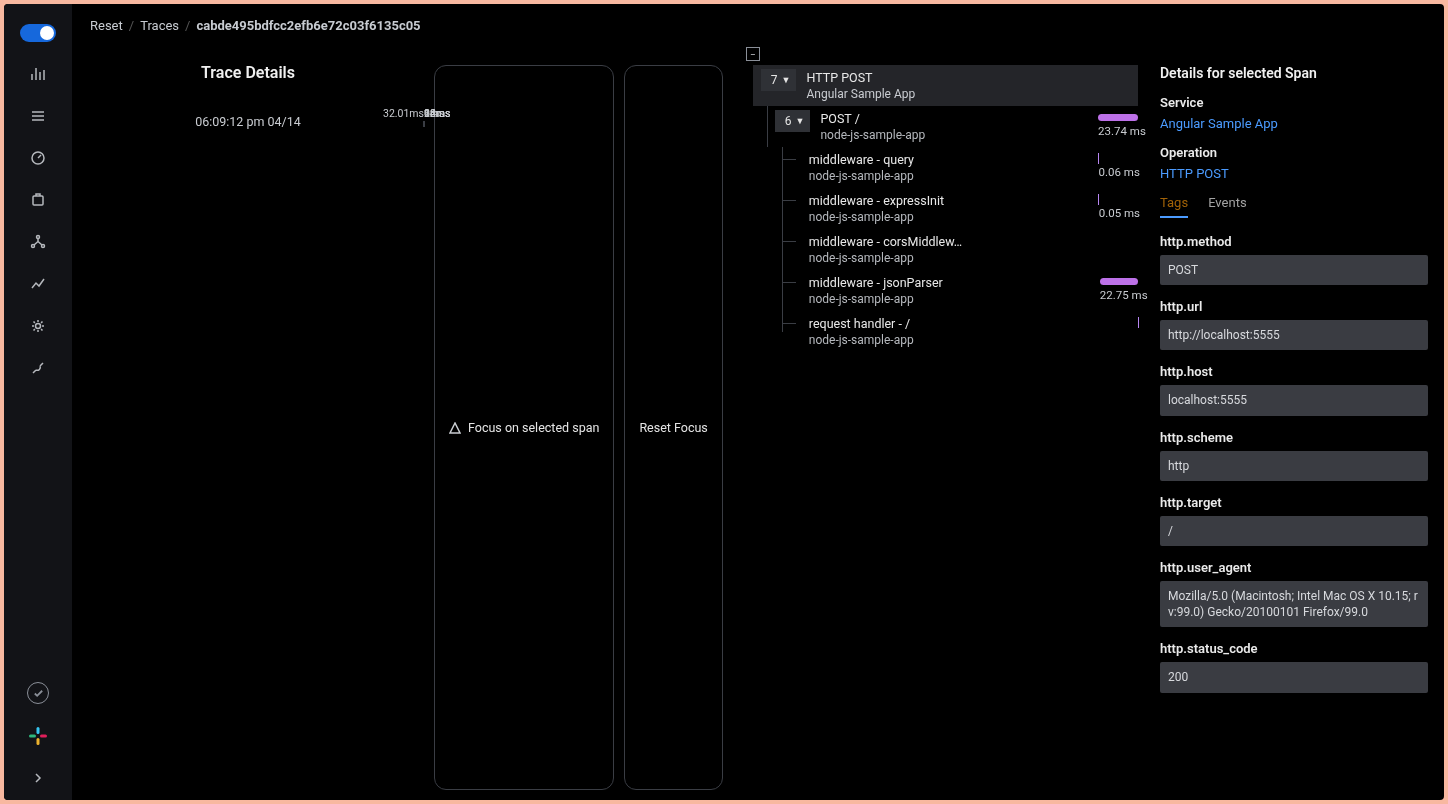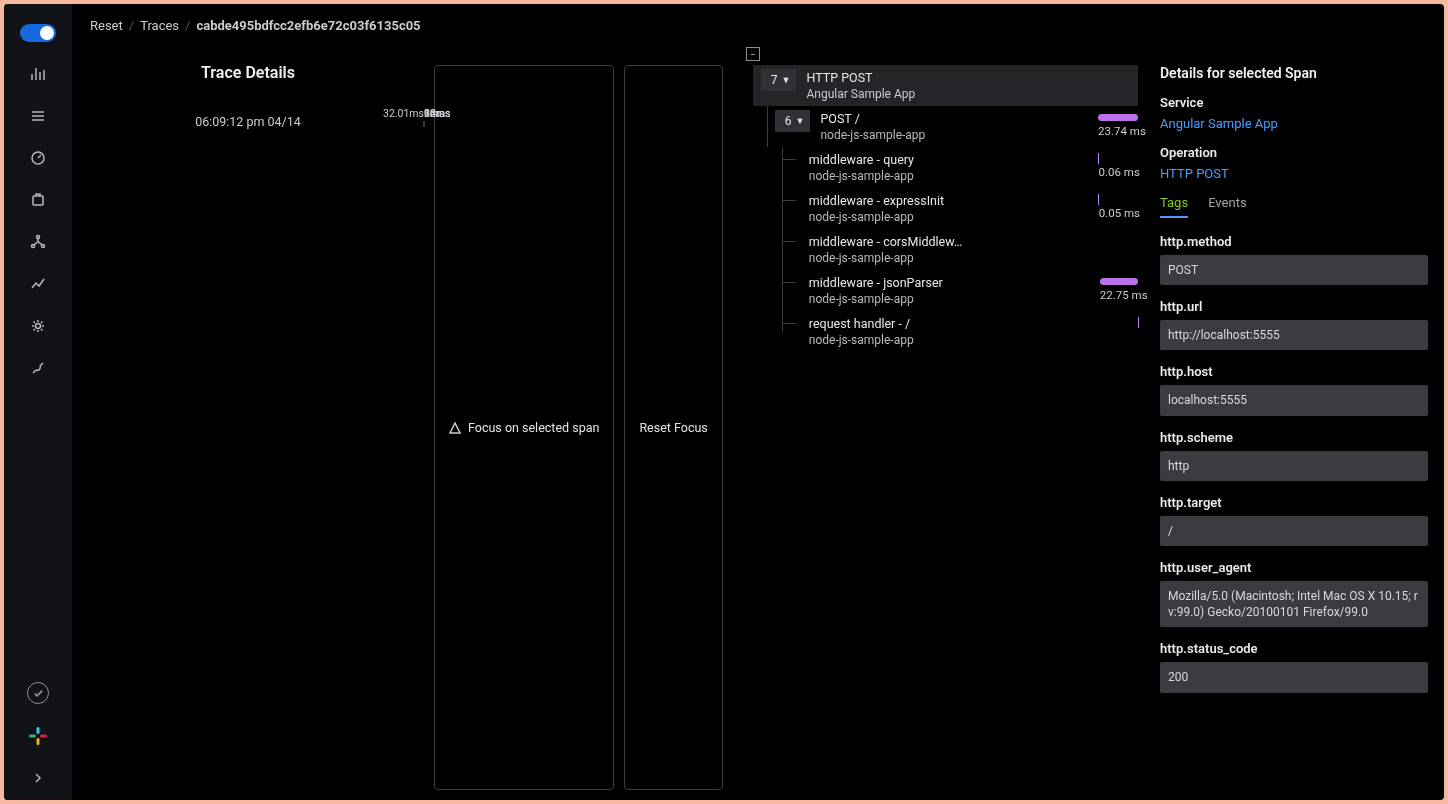--- a/index.html
+++ b/index.html
@@ -37,21 +37,21 @@
   .mini-chart { position:relative; height:36px; }
   .mini-bar { position:absolute; height:8px; border-radius:4px; }
   .ruler { position:relative; height:20px; margin-top:4px; font-size:10.5px; color:#c9ccd1;}
   .ruler .tick { position:absolute; top:0; transform:translateX(0); }
   .ruler .tick::after { content:""; position:absolute; left:0; top:14px; width:1px; height:6px; background:#3a3d44;}
   .ruler .line { position:absolute; top:14px; left:0; right:0; height:1px; background:#3a3d44;}
   .ruler .tick.end { transform:translateX(-100%); }
   .ruler .tick.end::after { left:auto; right:0; }
 
   .actions-row { display:flex; justify-content:flex-end; gap:10px; padding:18px 10px 10px 0; }
-  .btn { background:transparent; color:#e5e5e5; border:1px solid #3a3d44; border-radius:4px; font-size:12.5px; padding:7px 14px; display:flex; align-items:center; gap:7px; cursor:pointer;}
+  .btn { background:transparent; color:#e5e5e5; border:1px solid #3a3d44; border-radius:12px; font-size:12.5px; padding:7px 14px; display:flex; align-items:center; gap:7px; cursor:pointer;}
   .btn svg { width:12px; height:12px; stroke:#c9ccd1; fill:none; stroke-width:1.5;}
 
   .gantt { position:relative; flex:1; }
   .collapse-root { position:absolute; left:13px; top:0; width:14px; height:14px; border:1px solid #8a8f98; display:flex; align-items:center; justify-content:center; font-size:10px; color:#c9ccd1; cursor:pointer;}
   .rows { padding:18px 10px 0 20px; }
   .span-row { display:flex; align-items:stretch; min-height:36px; position:relative;}
   .span-row.root { background:#242529; }
   .tree-cell { width:332px; display:flex; align-items:flex-start; font-size:12.5px; position:relative;}
   .indent { display:inline-block; }
   .count-badge { background:#2f3136; color:#e5e5e5; font-size:12px; padding:2px 6px 2px 10px; height:22px; display:flex; align-items:center; gap:4px; margin-top:4px; cursor:pointer;}
@@ -70,21 +70,21 @@
   .tree-lines { position:absolute; left:0; top:0; bottom:0; width:100px; pointer-events:none;}
   .vline { position:absolute; width:1px; background:#3a3d44; }
   .hline { position:absolute; height:1px; background:#3a3d44; }
 
   
   .dp-title { font-size:14px; font-weight:600; color:#f0f0f0; margin-bottom:14px;}
   .dp-label { font-size:13px; font-weight:600; color:#eaeaea; margin-bottom:6px;}
   .dp-link { font-size:13px; color:#4b9bff; margin-bottom:14px; cursor:pointer;}
   .tabs { display:flex; gap:20px; border-bottom:none; margin:10px 0 16px 0; font-size:13px;}
   .tab { padding-bottom:6px; cursor:pointer; color:#a3a3a3;}
-  .tab.active { color:#84cc16; border-bottom:2px solid #4b9bff; }
+  .tab.active { color:#a16207; border-bottom:2px solid #4b9bff; }
   .tag-block { margin-bottom:14px; }
   .tag-key { font-size:13px; font-weight:600; color:#eaeaea; margin-bottom:6px;}
   .tag-val { background:#3a3c42; color:#d7d9dd; font-size:12px; padding:7px 8px; border-radius:2px; word-break:break-all; line-height:1.35;}
 
   .status-circle { width:22px; height:22px; border:1.5px solid #8a8f98; border-radius:50%; display:flex; align-items:center; justify-content:center;}
   .status-circle svg { width:11px; height:11px; stroke:#8a8f98; stroke-width:2; fill:none;}
 </style>
 </head>
 <body>
 

